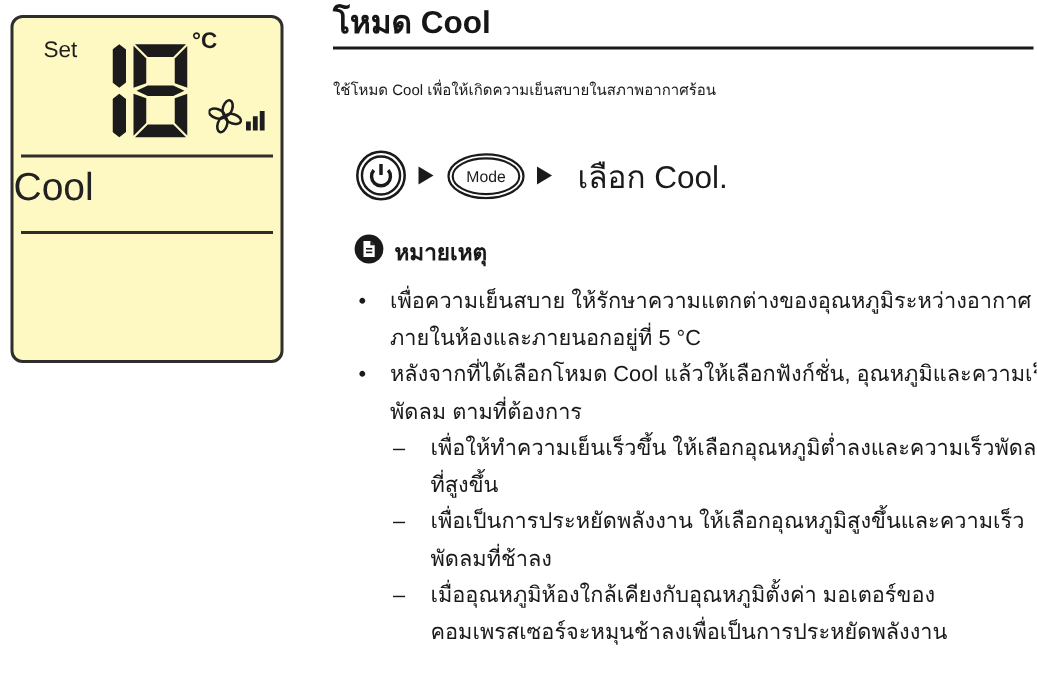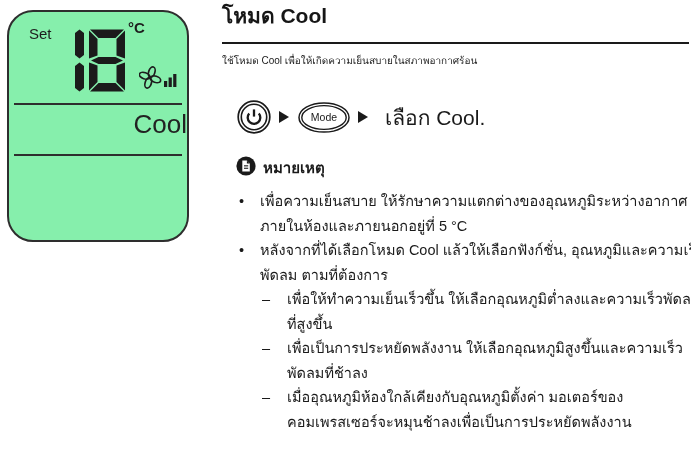--- a/index.html
+++ b/index.html
@@ -7,42 +7,42 @@
     width:691px; height:449px; overflow:hidden;
     font-family:"Liberation Sans","DejaVu Sans",sans-serif;
     color:#1a1a1a;
   }
   .page { position:relative; width:691px; height:449px; background:#fff; }
 
   
   .display-panel {
     position:absolute; left:7px; top:10px;
     width:178px; height:228px;
-    border:2px solid #2e2e2e; border-radius:26px;
-    background:#86efac;
+    border:2px solid #2e2e2e; border-radius:8px;
+    background:#fef9c3;
   }
   .set-label { position:absolute; left:20px; top:13px; font-size:15px; color:#1d1d1d; }
   .seven-seg { position:absolute; left:66px; top:17px; width:50px; height:63px; }
   .seven-seg polygon { fill:#1b1b1b; }
   .temp-unit { position:absolute; left:119px; top:7px; font-size:15px; font-weight:700; color:#1d1d1d; }
   .fan-svg { position:absolute; left:130px; top:52px; width:40px; height:28px; }
   .hline { position:absolute; left:5px; right:5px; height:2px; background:#2e2e2e; }
   .line1 { top:91px; }
   .line2 { top:142px; }
   .display-mode {
     position:absolute; left:0; top:95px; width:100%;
-    text-align:right; font-size:26px; line-height:34px; color:#222;
+    text-align:left; font-size:26px; line-height:34px; color:#222;
   }
 
   
   .content { position:absolute; left:222px; top:0; width:467px; }
   .page-title {
     position:absolute; left:0; top:0; width:467px; margin:0;
     font-size:21px; font-weight:700; line-height:31px;
-    padding-bottom:11px; border-bottom:2px solid #1a1a1a;
+    padding-bottom:0; border-bottom:2px solid #1a1a1a;
     white-space:nowrap; color:#161616;
   }
   .intro {
     position:absolute; left:0; top:48px; margin:0;
     font-size:10px; line-height:25px; white-space:nowrap;
   }
 
   .steps {
     position:absolute; left:15px; top:99px; height:36px;
     display:flex; align-items:center;

